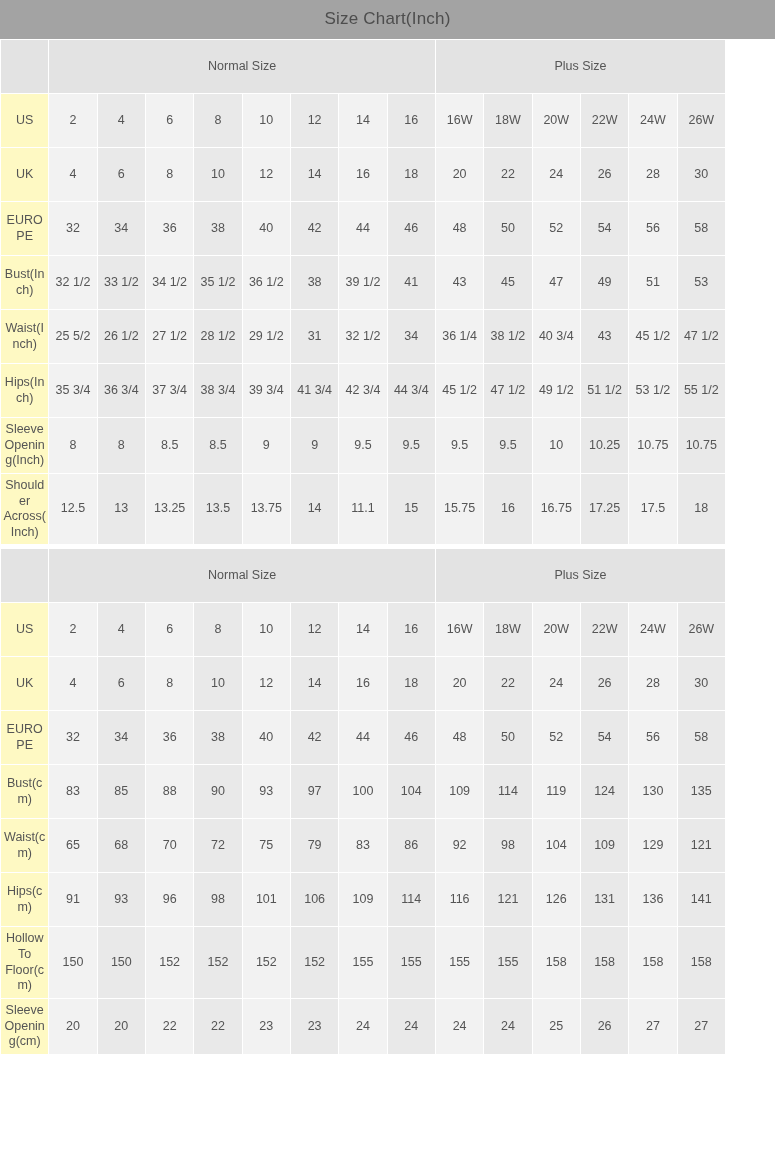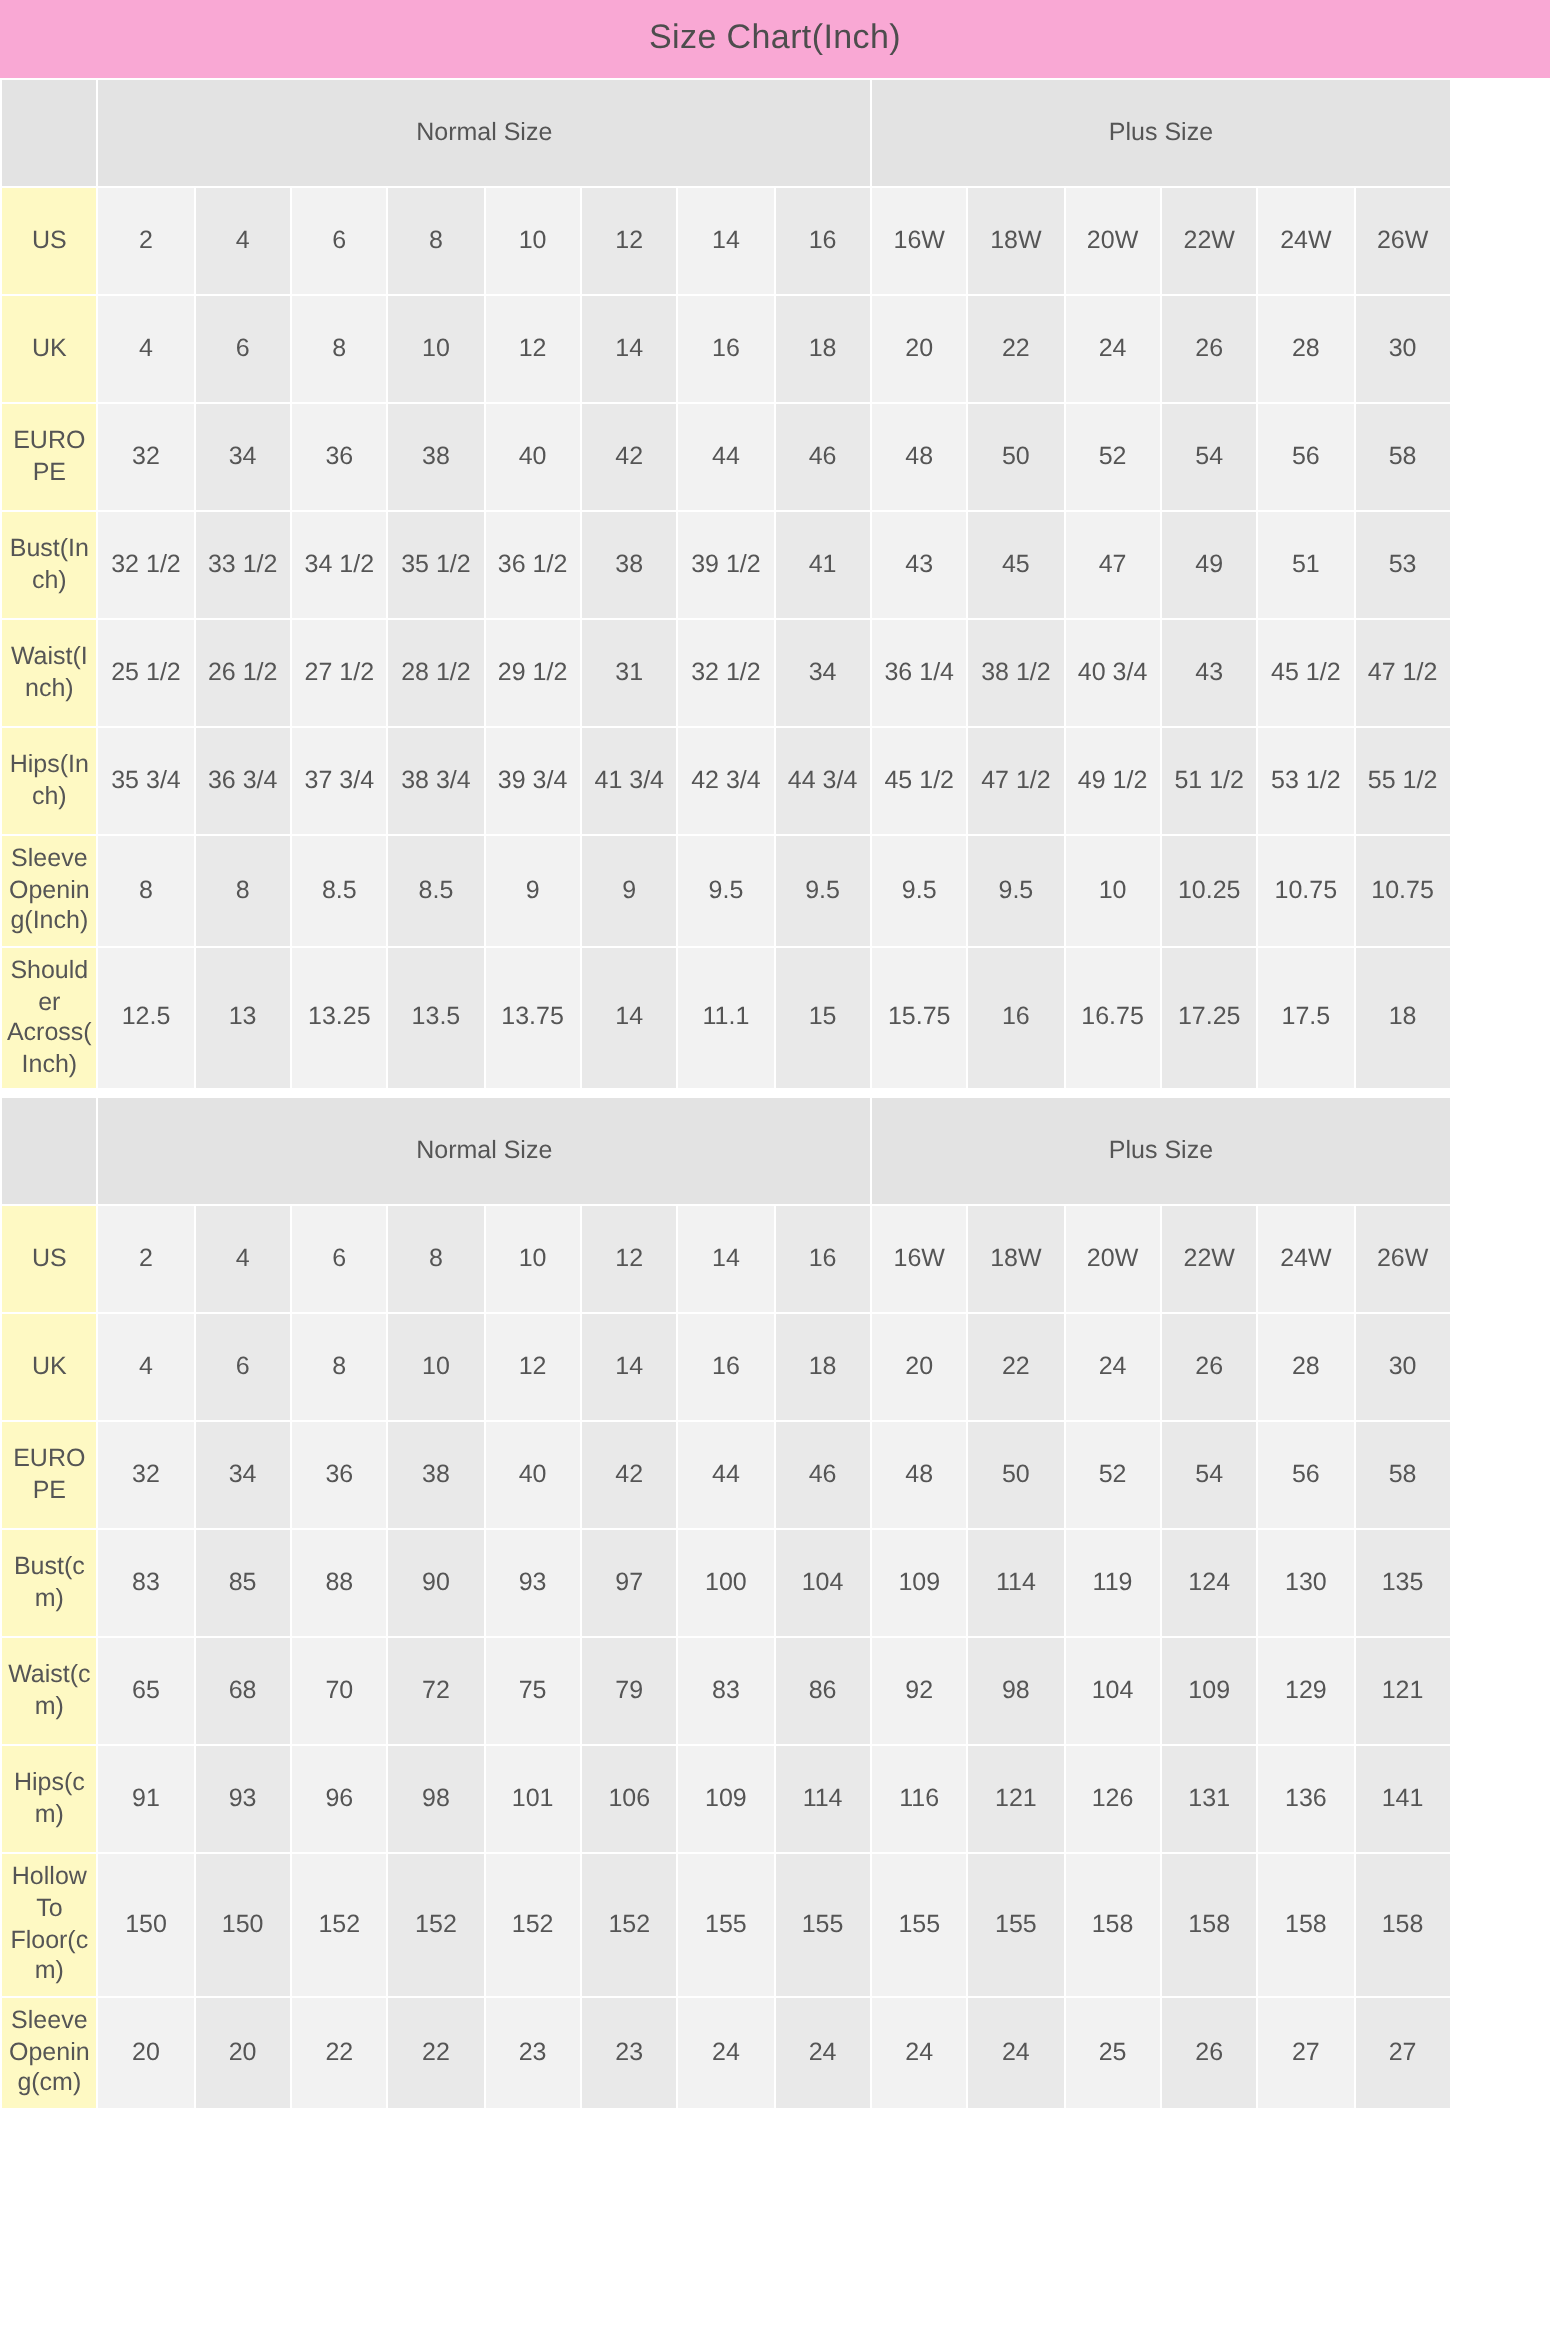--- a/index.html
+++ b/index.html
@@ -14,21 +14,21 @@
   }
   .page {
     width: 775px;
     box-sizing: border-box;
   }
   .chart-title {
     text-align: center;
     font-size: 17px;
     color: #4d4d4d;
     padding: 9px 0 10px 0;
-    background: #f9a8d4;
+    background: #a3a3a3;
     letter-spacing: 0.2px;
   }
   table.size-table {
     border-collapse: collapse;
     width: 726px;
     table-layout: fixed;
   }
   table.size-table td {
     border: 1px solid #ffffff;
     text-align: center;
@@ -144,21 +144,21 @@
             <td class="cell-b">41</td>
             <td class="cell-a">43</td>
             <td class="cell-b">45</td>
             <td class="cell-a">47</td>
             <td class="cell-b">49</td>
             <td class="cell-a">51</td>
             <td class="cell-b">53</td>
           </tr>
           <tr class="r-norm">
             <td class="rowhead two-line">Waist(Inch)</td>
-            <td class="cell-a">25 1/2</td>
+            <td class="cell-a">25 5/2</td>
             <td class="cell-b">26 1/2</td>
             <td class="cell-a">27 1/2</td>
             <td class="cell-b">28 1/2</td>
             <td class="cell-a">29 1/2</td>
             <td class="cell-b">31</td>
             <td class="cell-a">32 1/2</td>
             <td class="cell-b">34</td>
             <td class="cell-a">36 1/4</td>
             <td class="cell-b">38 1/2</td>
             <td class="cell-a">40 3/4</td>

